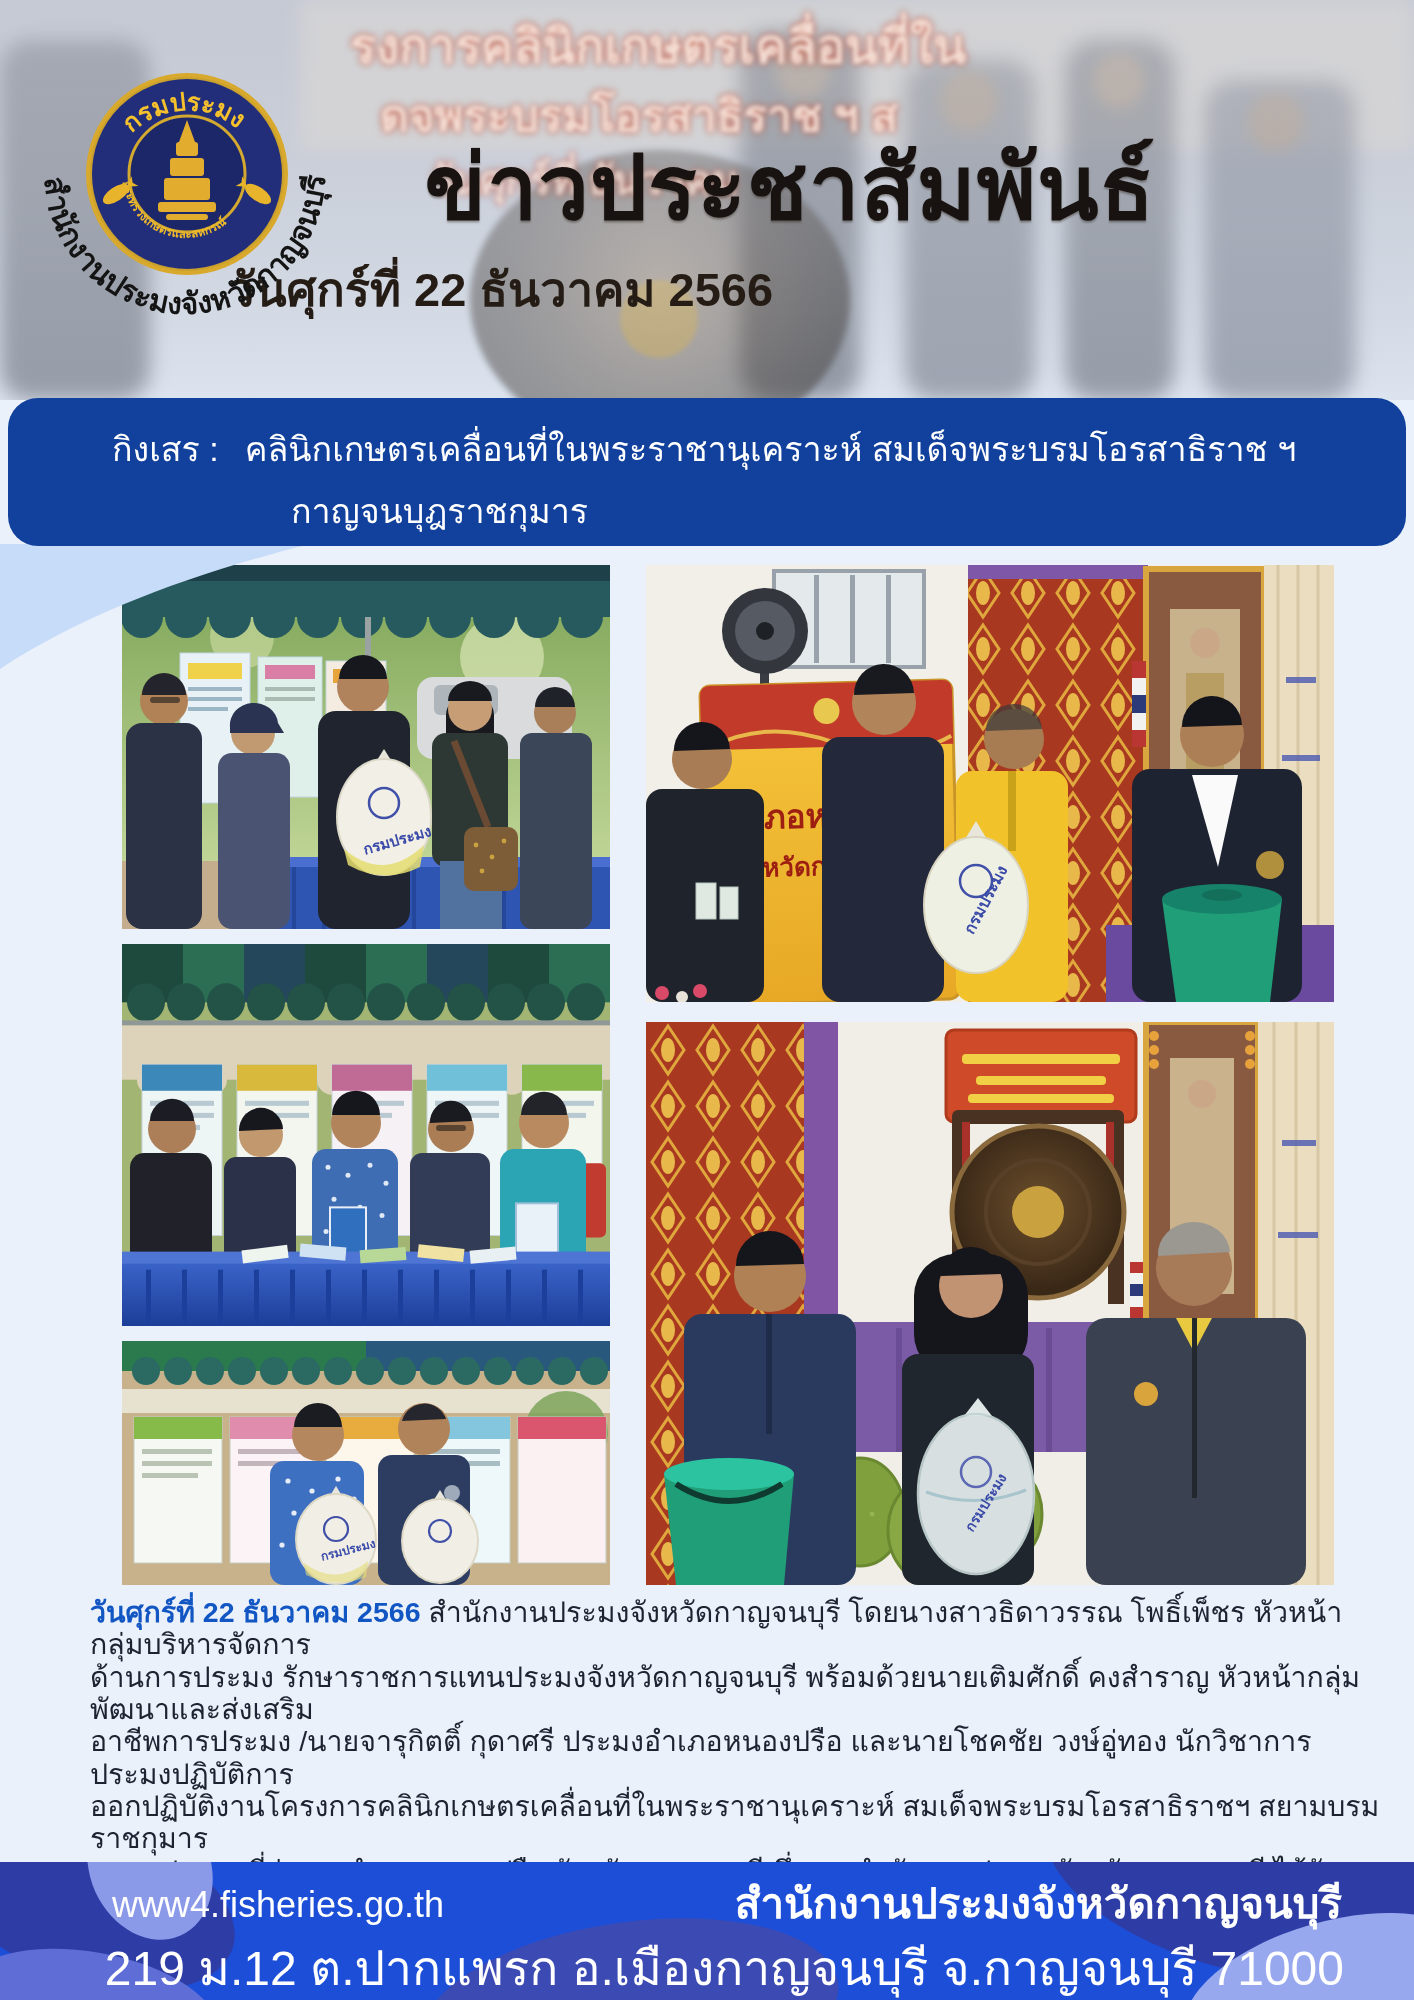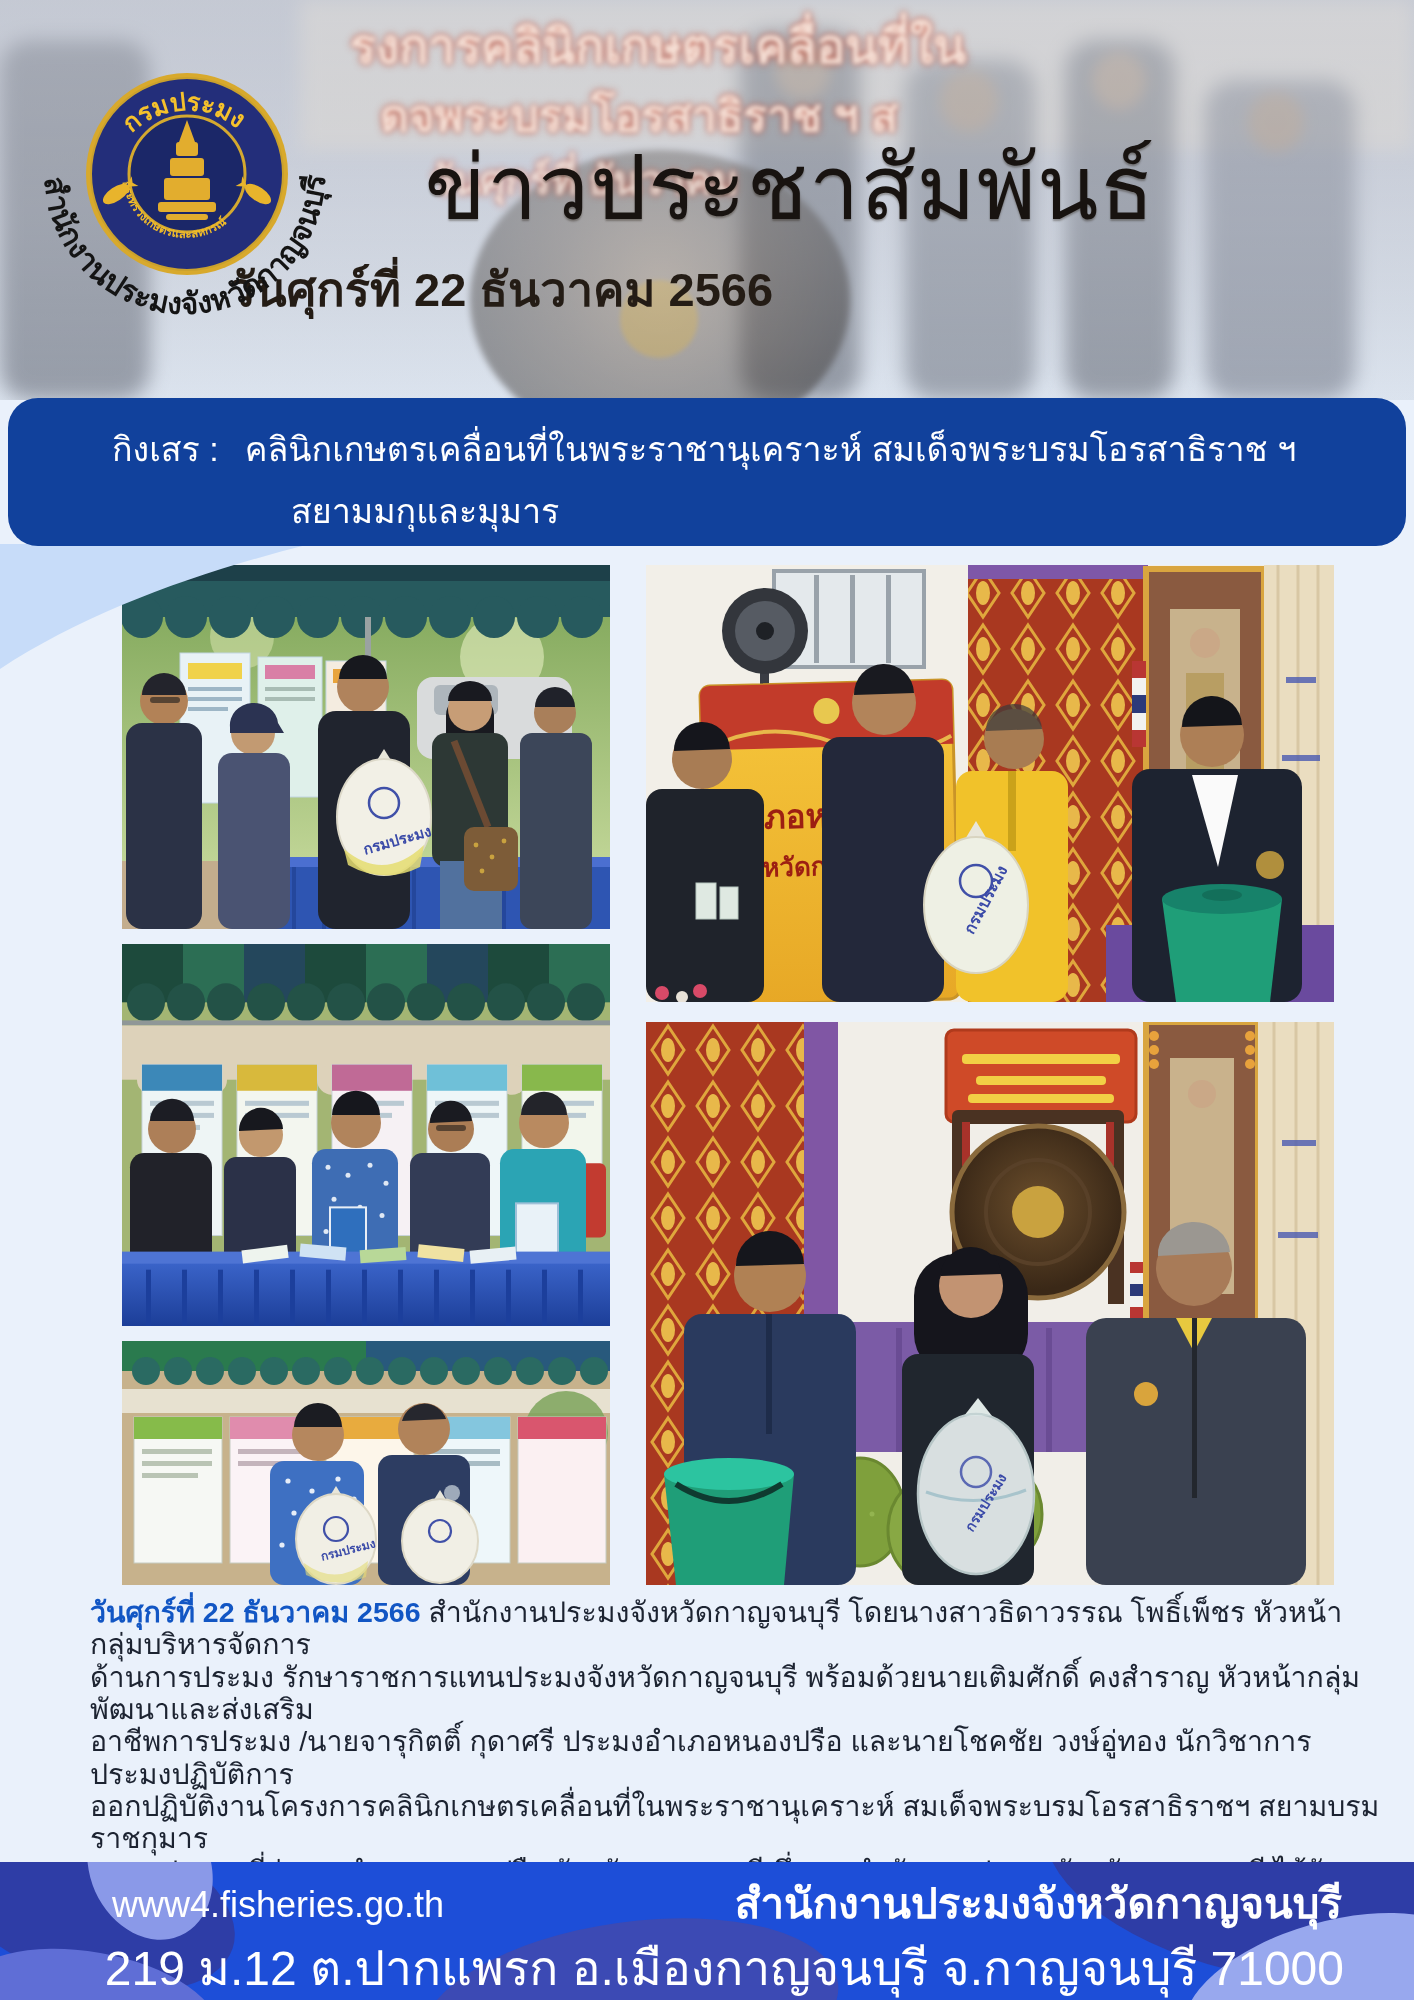--- a/index.html
+++ b/index.html
@@ -21,21 +21,21 @@
   #header::after{content:"";position:absolute;inset:0;
           background:linear-gradient(180deg,rgba(238,243,251,.42) 0%,rgba(238,243,251,.30) 55%,rgba(234,241,251,.15) 100%);}
   .bgtxt{position:absolute;color:rgba(255,250,242,.85);filter:blur(2px);
          text-shadow:0 0 7px rgba(186,62,40,.85),0 0 2px rgba(186,62,40,.9);
          font-weight:700;white-space:nowrap;z-index:1;}
   #bgtxt1{left:350px;top:8px;font-size:48px;}
   #bgtxt2{left:380px;top:80px;font-size:44px;}
   #bgtxt3{left:430px;top:148px;font-size:40px;opacity:.8;}
   #logo-wrap{position:absolute;left:0px;top:-6px;width:380px;height:380px;z-index:3;}
   #page-title{position:absolute;left:380px;top:116px;width:820px;text-align:center;z-index:2;
-      font-family:"DejaVu Serif","Liberation Serif",serif;font-weight:400;font-size:90px;
+      font-family:"DejaVu Serif","Liberation Serif",serif;font-weight:700;font-size:90px;
       color:#181310;letter-spacing:1px;text-shadow:0 2px 2px rgba(30,20,10,.35);}
   #page-date{position:absolute;left:228px;top:252px;z-index:2;font-size:47px;font-weight:600;
       color:#241c15;}
 
   
   #banner{position:absolute;left:8px;top:398px;width:1398px;height:148px;background:#11419c;
       border-radius:30px;color:#ffffff;z-index:4;}
   #banner .l1{position:absolute;left:104px;top:24px;font-size:34px;font-weight:500;white-space:nowrap;}
   #banner .l1 .act-label{margin-right:26px;}
   #banner .l2{position:absolute;left:283px;top:86px;font-size:34px;font-weight:500;}
@@ -133,21 +133,21 @@
     </svg>
   </div>
 
   <div id="page-title">ข่าวประชาสัมพันธ์</div>
   <div id="page-date">วันศุกร์ที่ 22 ธันวาคม 2566</div>
 
   <div id="banner">
     <div class="l1">
       <span class="act-label">กิงเสร :</span><span>คลินิกเกษตรเคลื่อนที่ในพระราชานุเคราะห์ สมเด็จพระบรมโอรสาธิราช ฯ</span>
     </div>
-    <div class="l2">สยามมกุและมุมาร</div>
+    <div class="l2">กาญจนบุฎราชกุมาร</div>
   </div>
   <svg id="wedge" width="430" height="125" viewBox="0 0 430 125">
     <path d="M0,0 L310,0 C200,28 90,66 0,125 Z" fill="#c7dcf9"></path>
   </svg>
 
   <div class="photo" id="photo-l1">
     <svg viewBox="0 0 488 364" preserveAspectRatio="none">
       <defs>
         <linearGradient id="l1g" x1="0" y1="0" x2="0" y2="1">
           <stop offset="0" stop-color="#7ba355"></stop>

